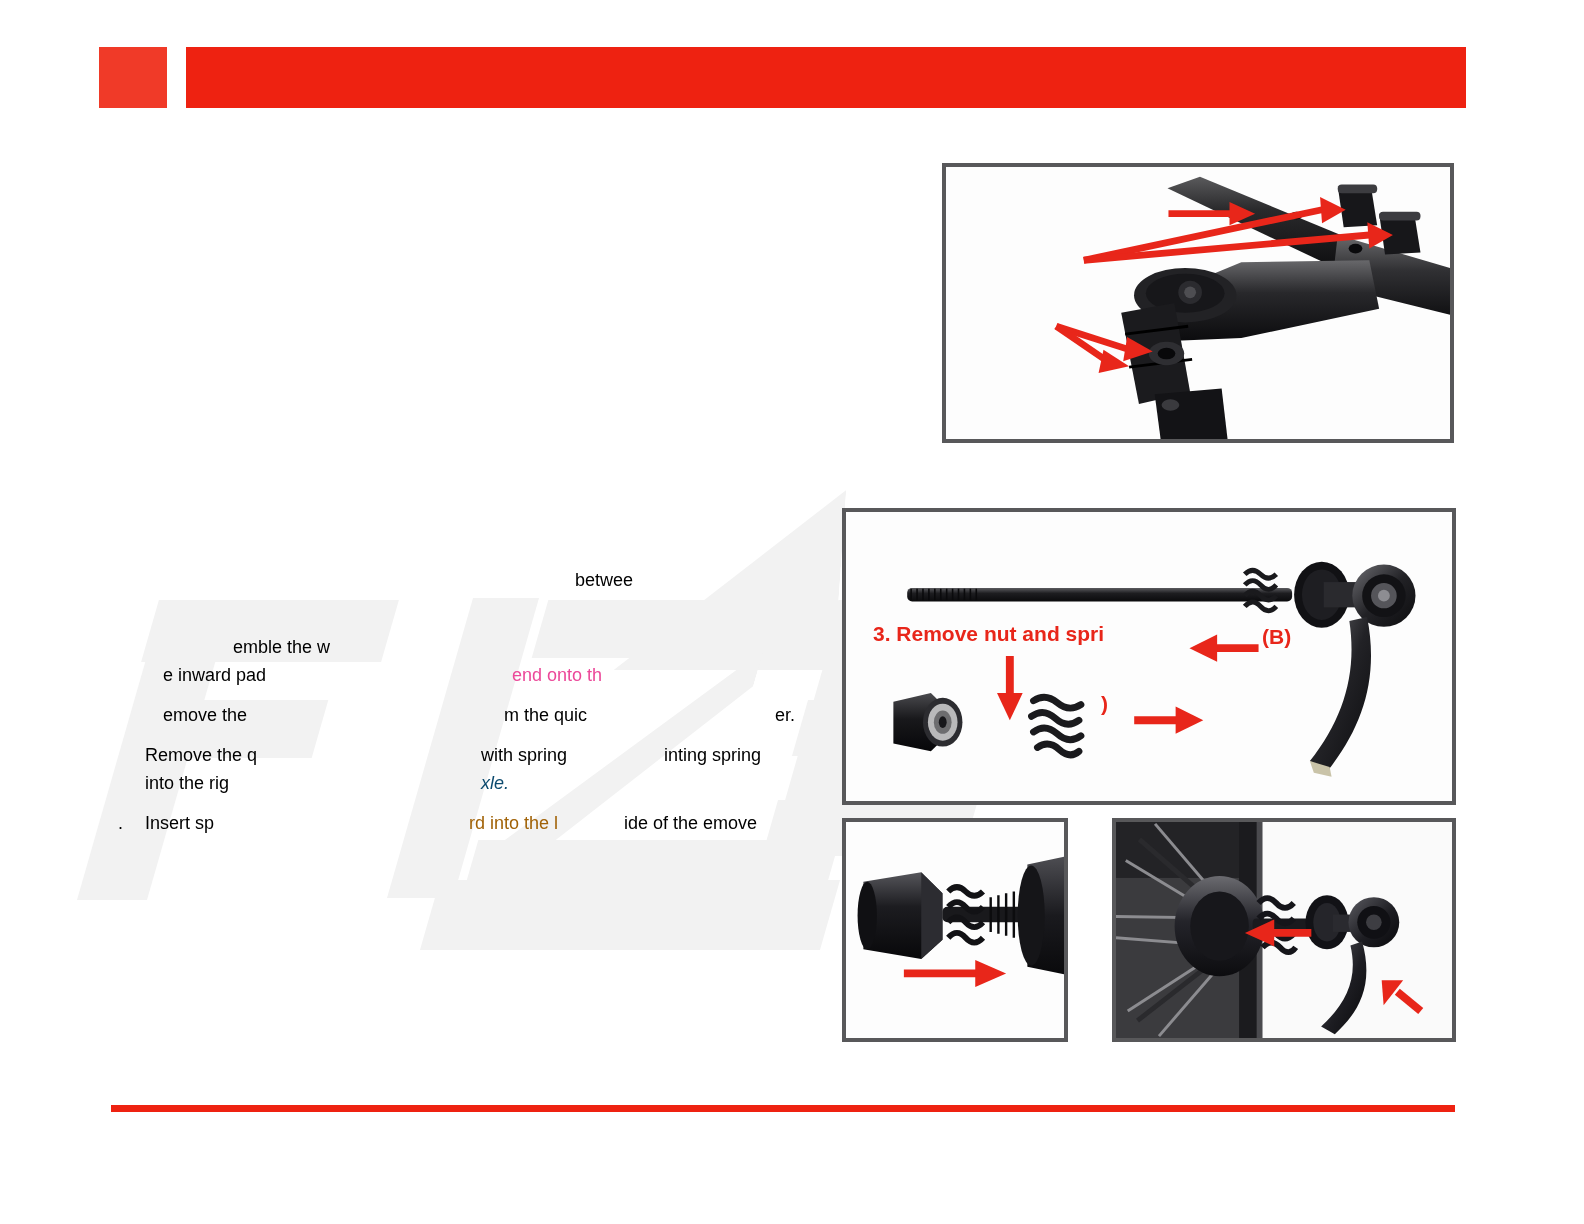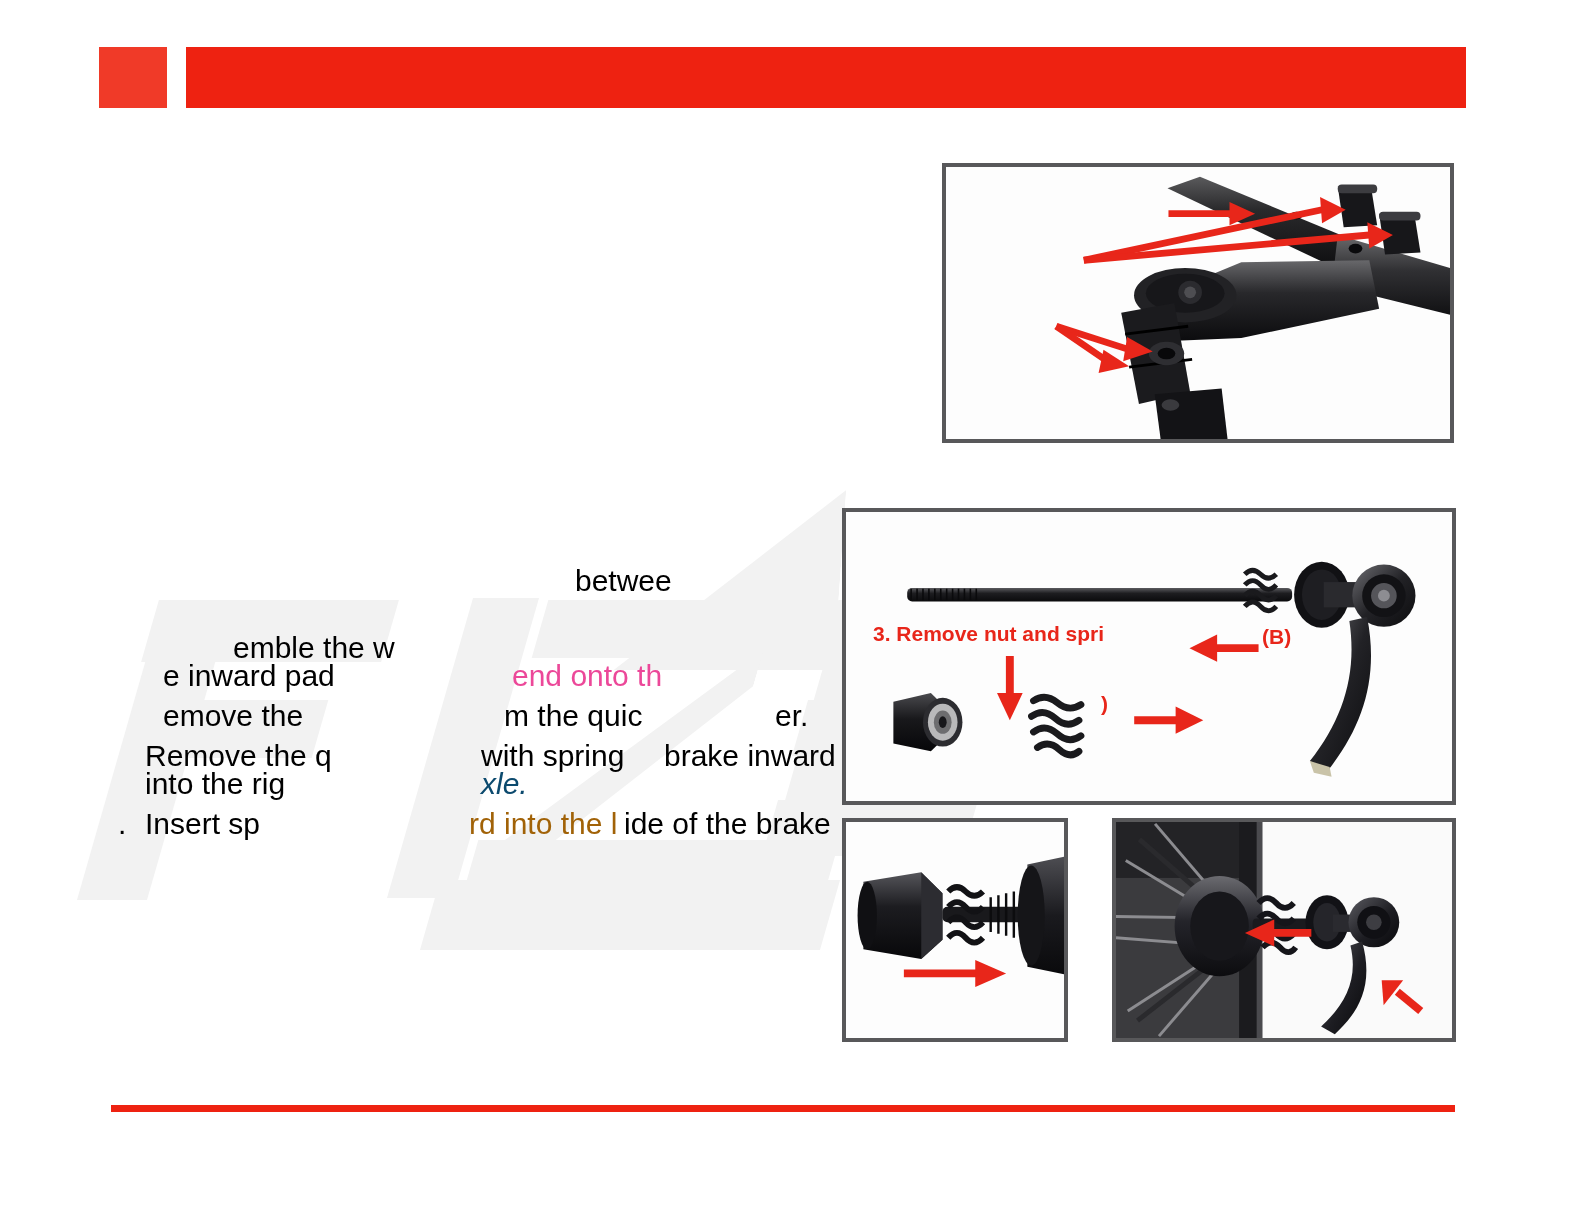--- a/index.html
+++ b/index.html
@@ -51,21 +51,21 @@
   }
   .footer-rule {
     position: absolute; left: 111px; top: 1105px;
     width: 1344px; height: 7px;
   }
 
   
   .txt {
     position: absolute;
     color: #000000;
-    font-size: 30px;
+    font-size: 18px;
     line-height: 29px;
     white-space: pre;
     font-family: "Liberation Sans", sans-serif;
   }
 
   
   .panel {
     position: absolute;
     border: 4px solid #58585a;
     background: #5eead4;
@@ -114,27 +114,27 @@
   <div id="text-layer">
       <div class="txt" style="left: 575px; top: 566px; color: rgb(0, 0, 0);">betwee</div>
       <div class="txt" style="left: 185px; top: 633px; color: rgb(0, 0, 0); margin-left: 48px;">emble the w</div>
       <div class="txt" style="left: 163px; top: 661px; color: rgb(0, 0, 0);">e inward pad</div>
       <div class="txt" style="left: 512px; top: 661px; color: #ec4899;">end onto th</div>
       <div class="txt" style="left: 163px; top: 701px; color: rgb(0, 0, 0);">emove the</div>
       <div class="txt" style="left: 504px; top: 701px; color: rgb(0, 0, 0);">m the quic</div>
       <div class="txt" style="left: 775px; top: 701px; color: rgb(0, 0, 0);">er.</div>
       <div class="txt" style="left: 145px; top: 741px; color: rgb(0, 0, 0);">Remove the q</div>
       <div class="txt" style="left: 481px; top: 741px; color: rgb(0, 0, 0);">with spring</div>
-      <div class="txt" style="left: 664px; top: 741px; color: rgb(0, 0, 0);">brake inward</div>
+      <div class="txt" style="left: 664px; top: 741px; color: rgb(0, 0, 0);">inting spring</div>
       <div class="txt" style="left: 145px; top: 769px; color: rgb(0, 0, 0);">into the rig</div>
       <div class="txt" style="left: 481px; top: 769px; color: #0c4a6e; font-style: italic;">xle.</div>
       <div class="txt" style="left: 118px; top: 809px; color: rgb(0, 0, 0);">.</div>
       <div class="txt" style="left: 145px; top: 809px; color: rgb(0, 0, 0);">Insert sp</div>
       <div class="txt" style="left: 469px; top: 809px; color: #a16207;">rd into the l</div>
-      <div class="txt" style="left: 624px; top: 809px; color: rgb(0, 0, 0);">ide of the brake</div>
+      <div class="txt" style="left: 624px; top: 809px; color: rgb(0, 0, 0);">ide of the emove</div>
     </div>
 
   <div class="panel panel-stem" style="border-color: rgb(88, 88, 90);">
     <svg class="art" viewBox="0 0 512 280" preserveAspectRatio="none">
       <rect x="0" y="0" width="512" height="280" fill="#fdfdfd"></rect>
       <defs>
         <linearGradient id="gmetal" x1="0" y1="0" x2="0" y2="1">
           <stop offset="0%" stop-color="#5a5a5c"></stop>
           <stop offset="35%" stop-color="#2a2a2c"></stop>
           <stop offset="100%" stop-color="#0d0d0f"></stop>

